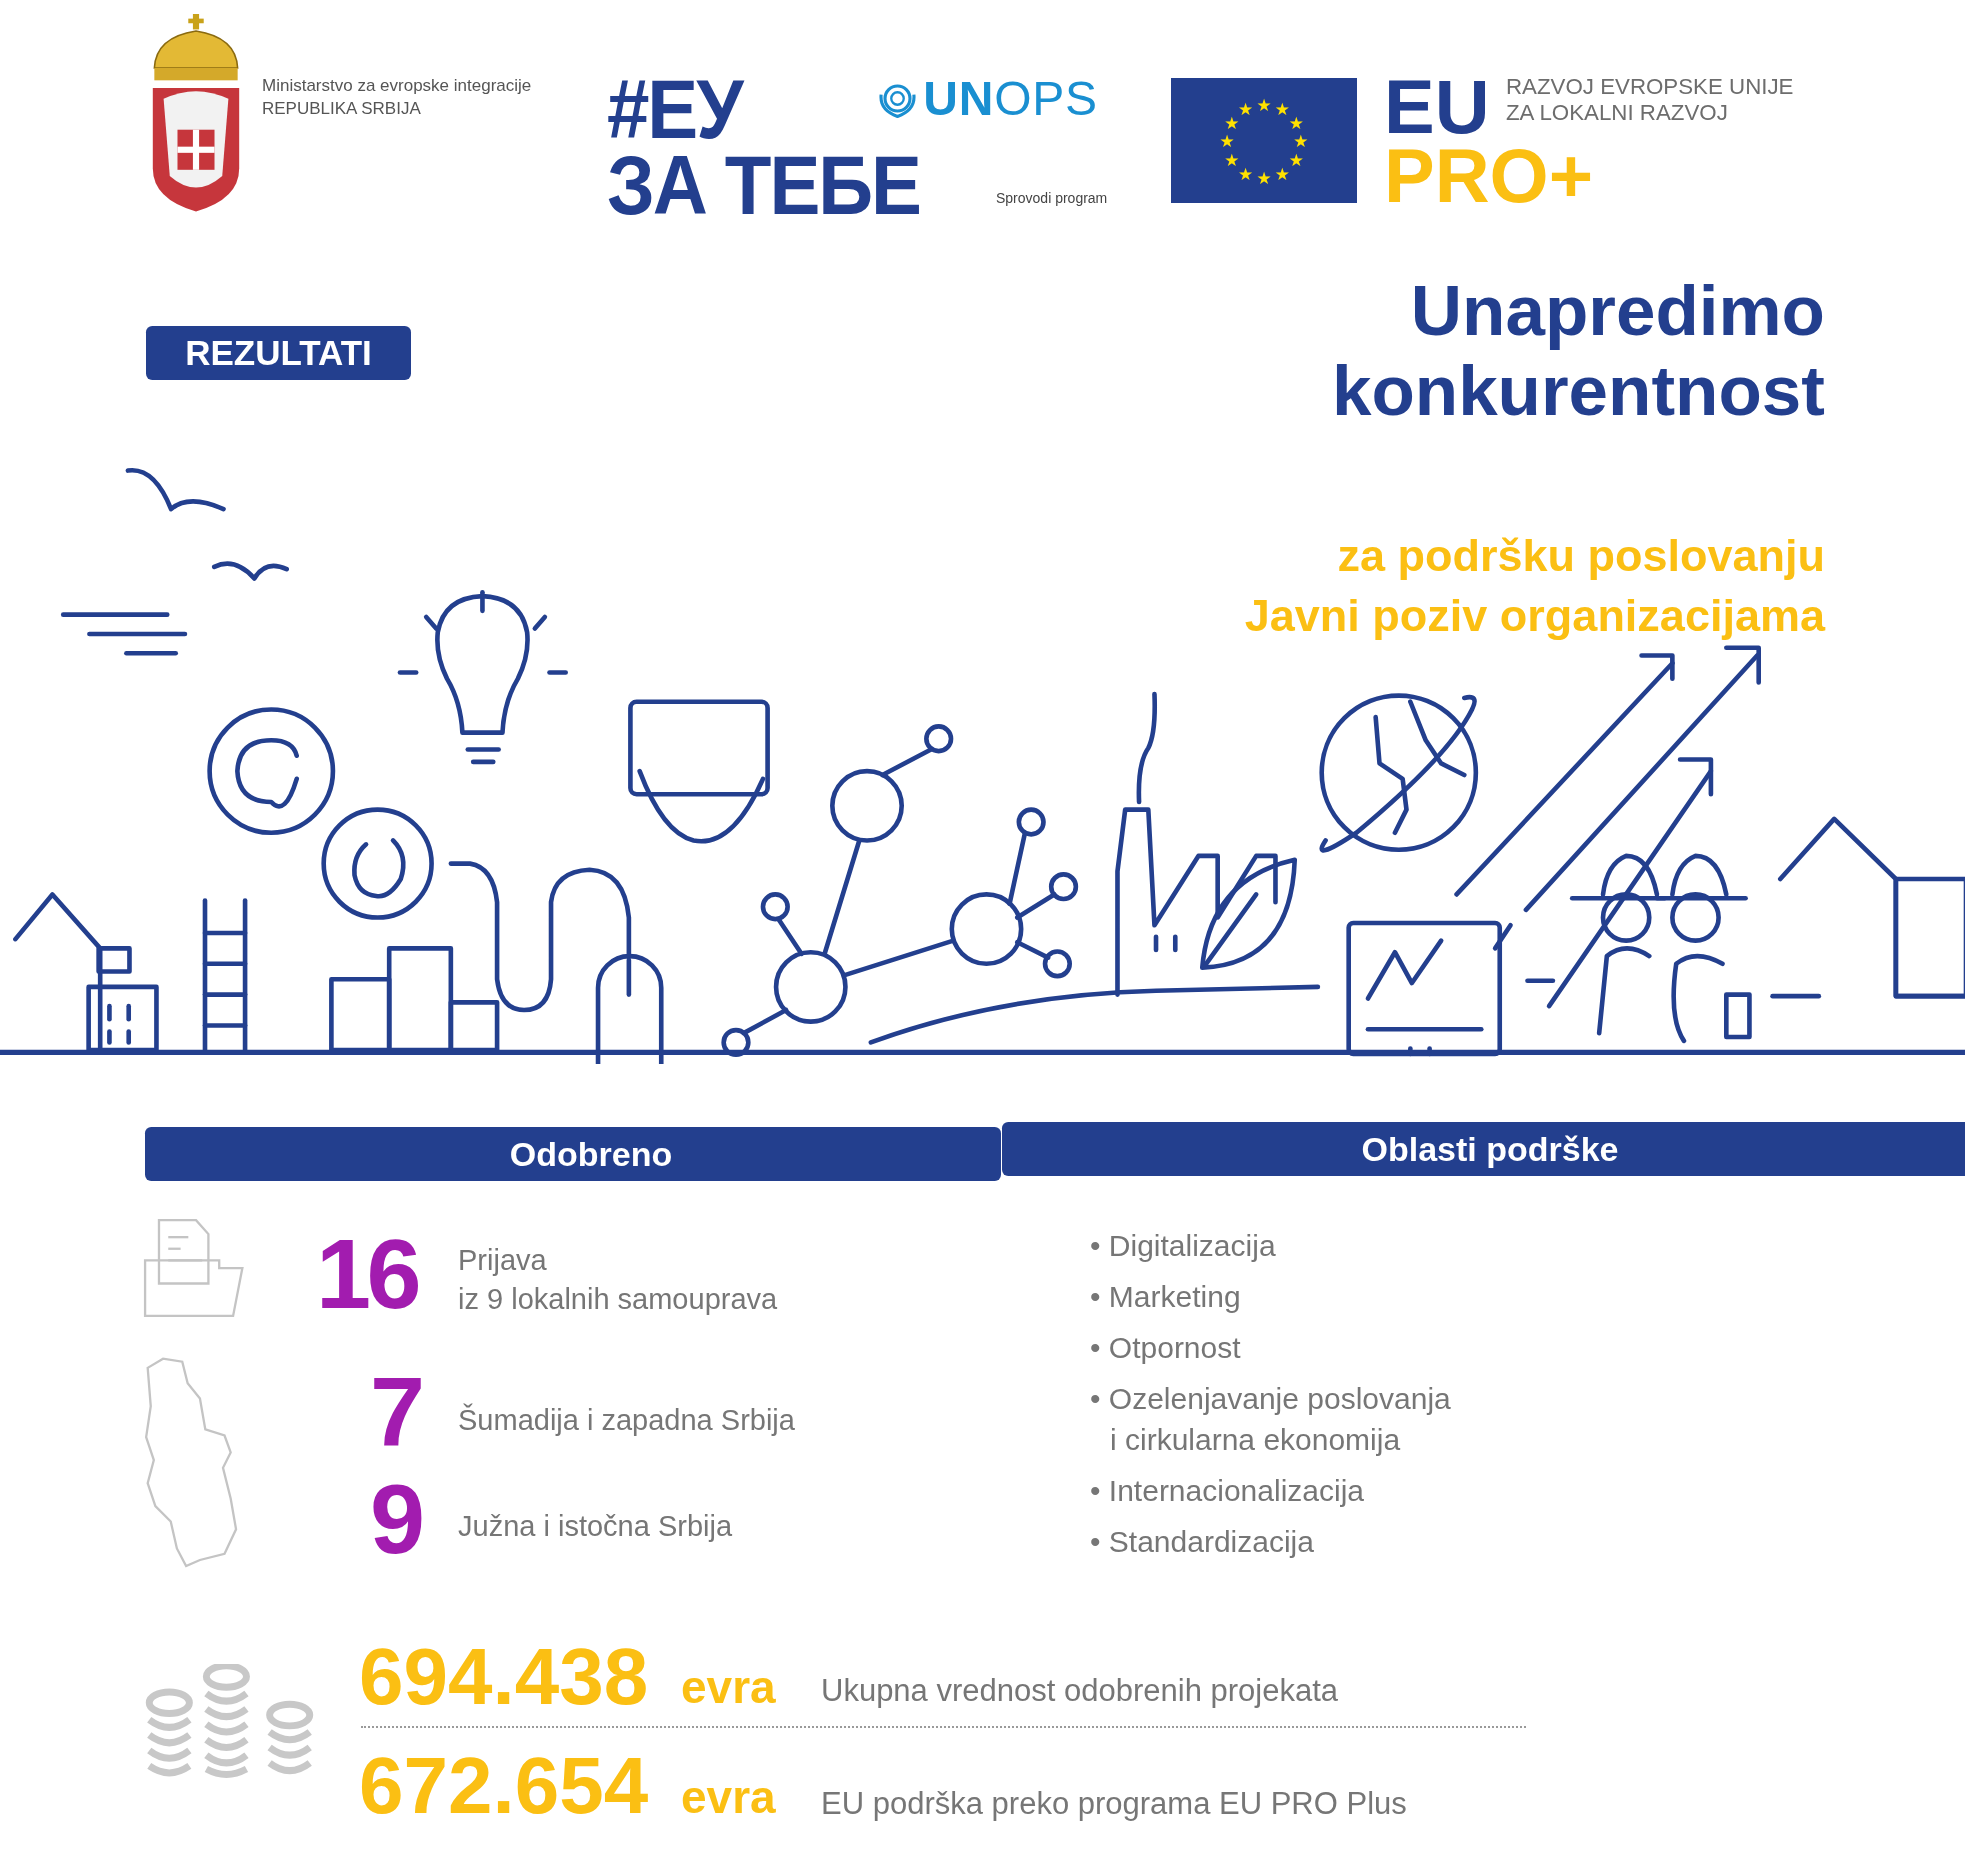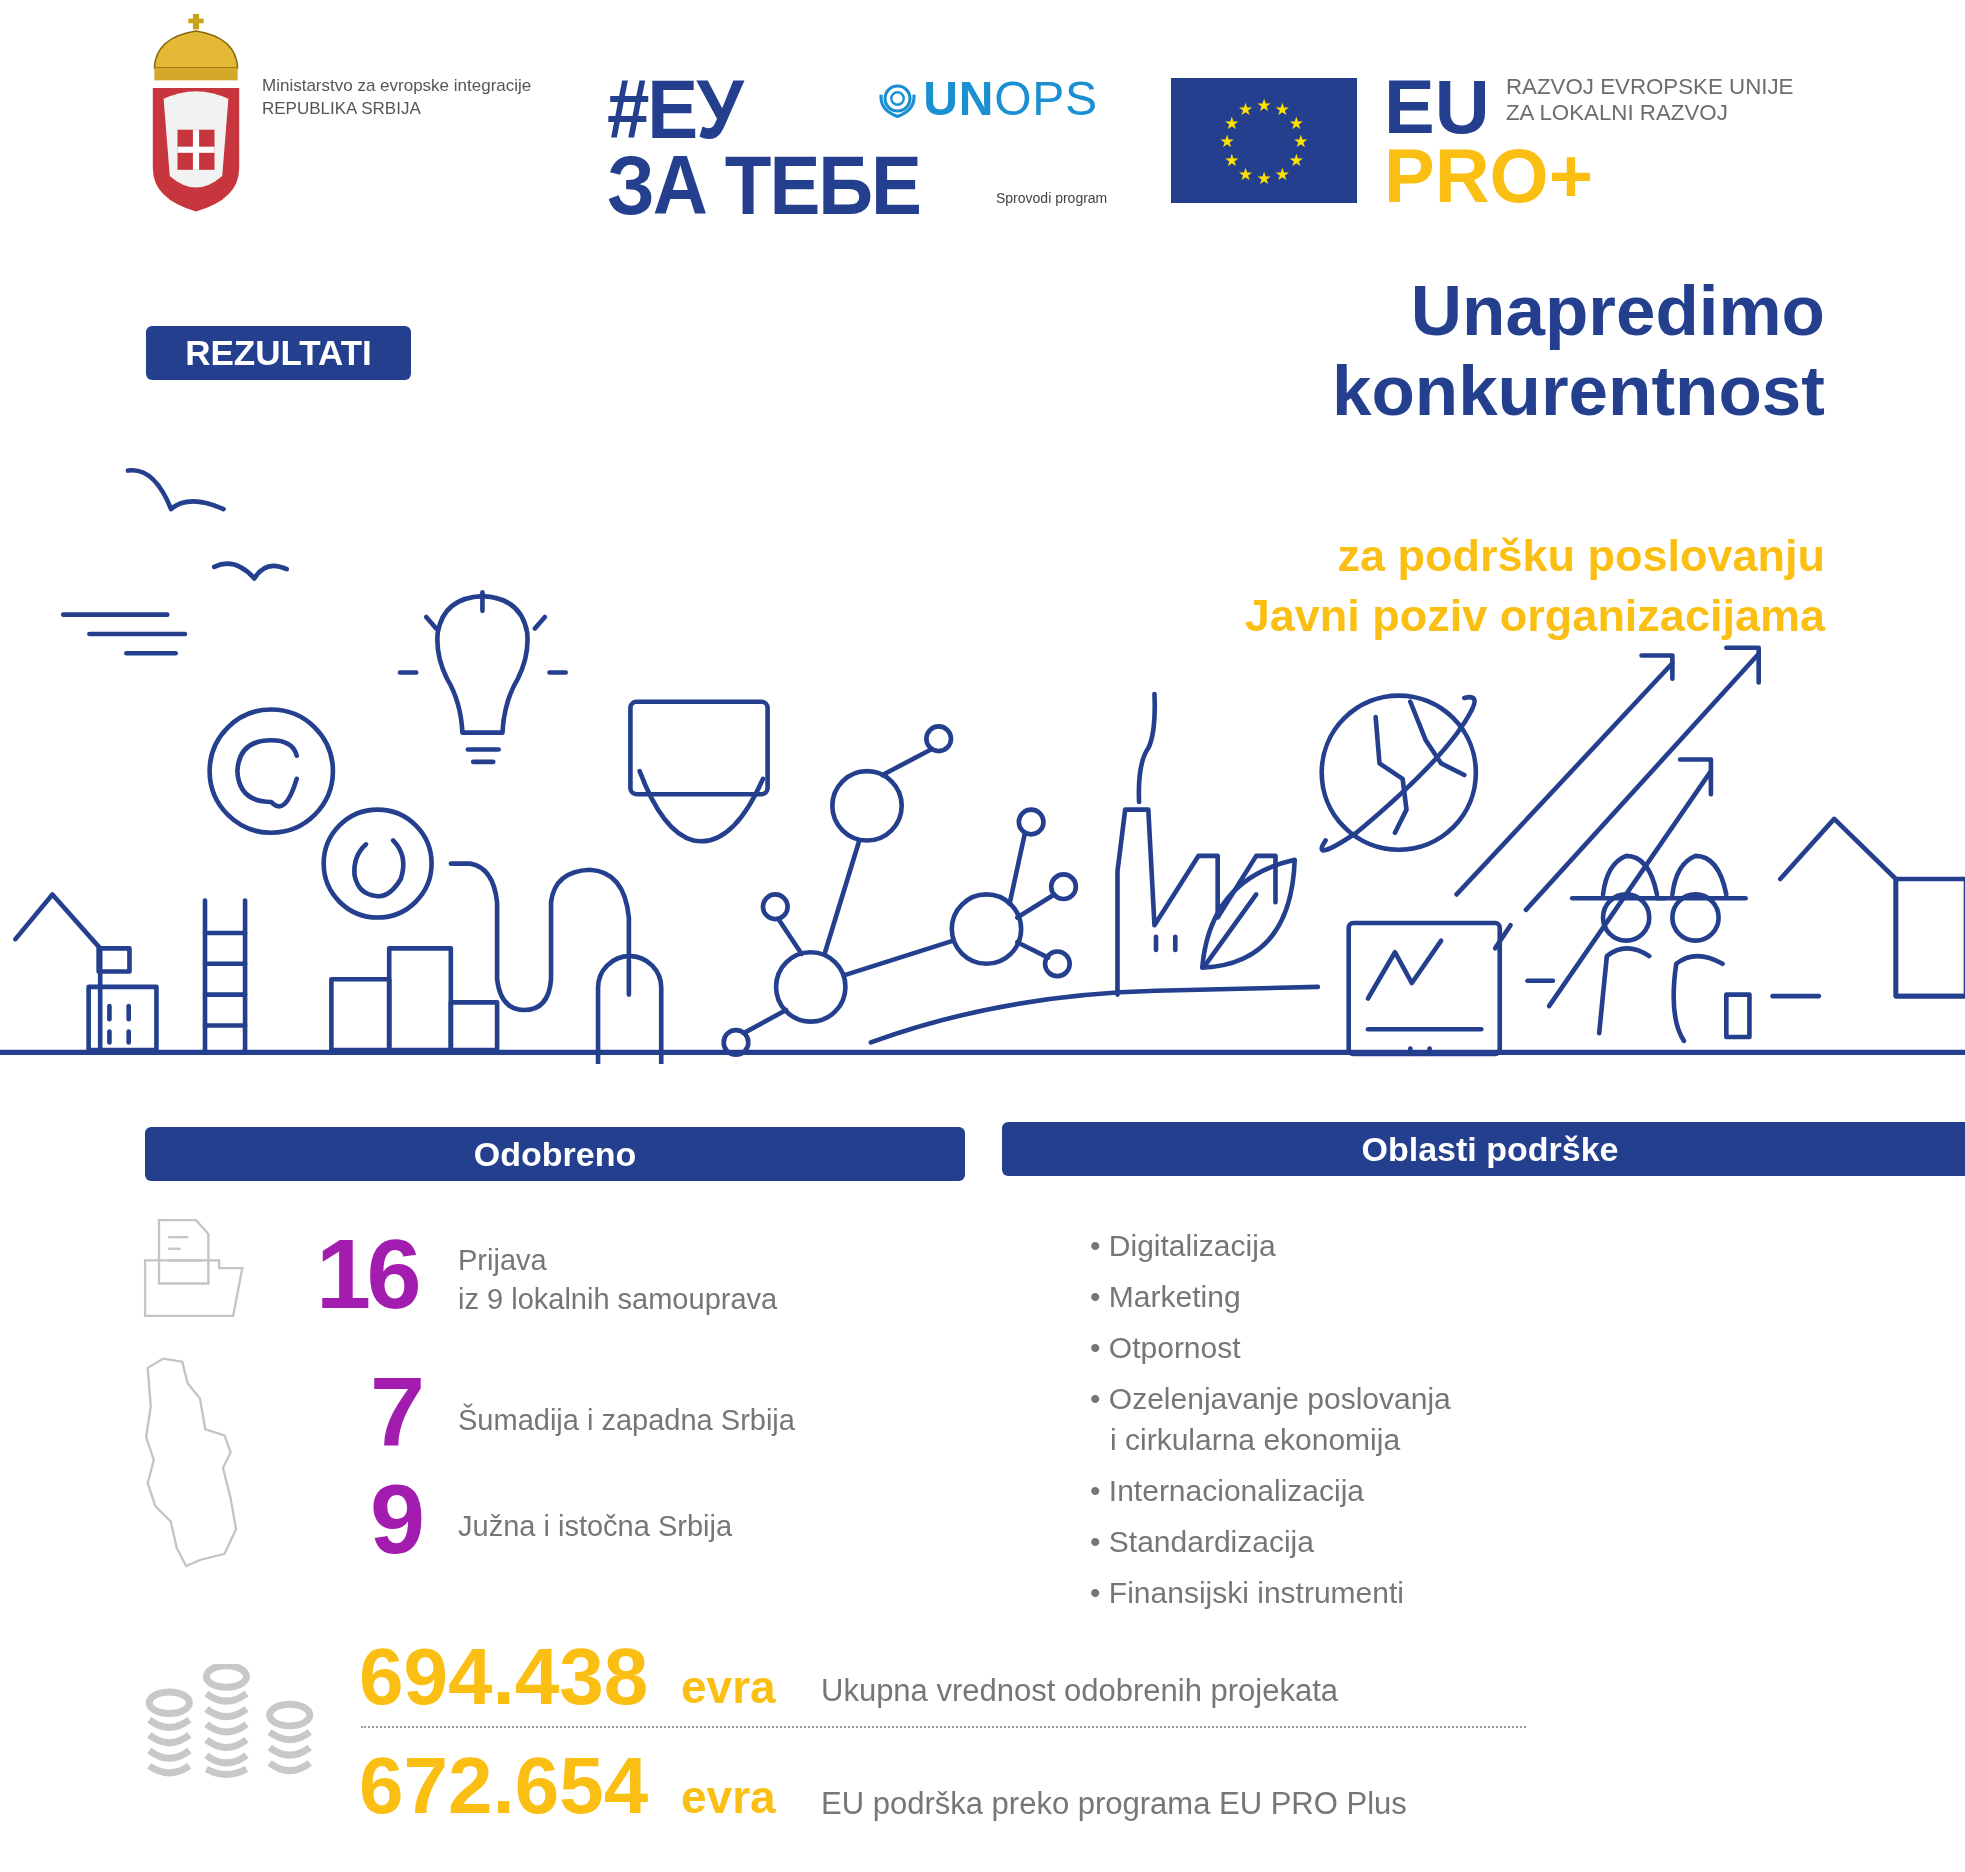--- a/index.html
+++ b/index.html
@@ -15,21 +15,21 @@
   .eu-word{left:1384px;top:68px;font-size:76px;font-weight:bold;color:#233f8e;line-height:77px;}
   .pro-word{left:1384px;top:137px;font-size:76px;font-weight:bold;color:#fbbf13;line-height:77px;}
   .prog-text{left:1506px;top:74px;font-size:22.3px;line-height:26px;color:#6d6d6d;}
   
   .badge{left:146px;top:326px;width:265px;height:54px;background:#233f8e;border-radius:6.2px;color:#fff;font-weight:bold;font-size:35px;display:flex;align-items:center;justify-content:center;}
   .title{right:141px;top:271px;text-align:right;font-size:71px;line-height:80px;font-weight:bold;color:#233f8e;}
   .subtitle{right:141px;top:526px;text-align:right;font-size:45px;line-height:60px;font-weight:bold;color:#fbbf13;}
   .illus{left:0;top:432px;width:1966px;height:632px;}
   
   .bar{background:#233f8e;border-radius:6.2px;color:#fff;font-weight:bold;font-size:34px;display:flex;align-items:center;justify-content:center;}
-  .bar-left{left:145px;top:1127px;width:820px;height:54px;}
+  .bar-left{left:145px;top:1127px;width:820px;height:54px;padding-left:36px;}
   .bar-right{left:1002px;top:1122px;width:976px;height:54px;}
   .bignum{font-weight:bold;color:#a21caf;line-height:1;}
   .n16{left:316px;top:1224px;font-size:99px;letter-spacing:-4.6px;}
   .n7{left:370px;top:1362px;font-size:99px;}
   .n9{left:370px;top:1469px;font-size:99px;}
   .desc{font-size:29px;line-height:39px;color:#767676;}
   .d16{left:458px;top:1241px;}
   .d7{left:458px;top:1401px;}
   .d9{left:458px;top:1507px;}
   .list{left:1090px;top:1225px;font-size:30px;color:#767676;line-height:41px;}
@@ -272,21 +272,20 @@
 <div class="abs desc d9">Južna i istočna Srbija</div>
 
 <div class="abs list">
   <div class="li">Digitalizacija</div>
   <div class="li">Marketing</div>
   <div class="li">Otpornost</div>
   <div class="li" style="margin-bottom:0">Ozelenjavanje poslovanja</div>
   <div class="li cont" style="padding-left:20px">i cirkularna  ekonomija</div>
   <div class="li">Internacionalizacija</div>
   <div class="li">Standardizacija</div>
-  <div class="li">Finansijski instrumenti</div>
 </div>
 
 <svg class="abs" style="left:140px;top:1664px;" width="179" height="116" viewBox="0 0 232 150" fill="none" stroke="#c8c8c8" stroke-width="9">
   <g>
     <ellipse cx="38" cy="50" rx="26" ry="14"></ellipse>
       <path d="M12 72 Q38 92 64 72"></path>
       <path d="M12 92 Q38 112 64 92"></path>
       <path d="M12 112 Q38 132 64 112"></path>
       <path d="M12 132 Q38 150 64 132"></path>
   </g>

